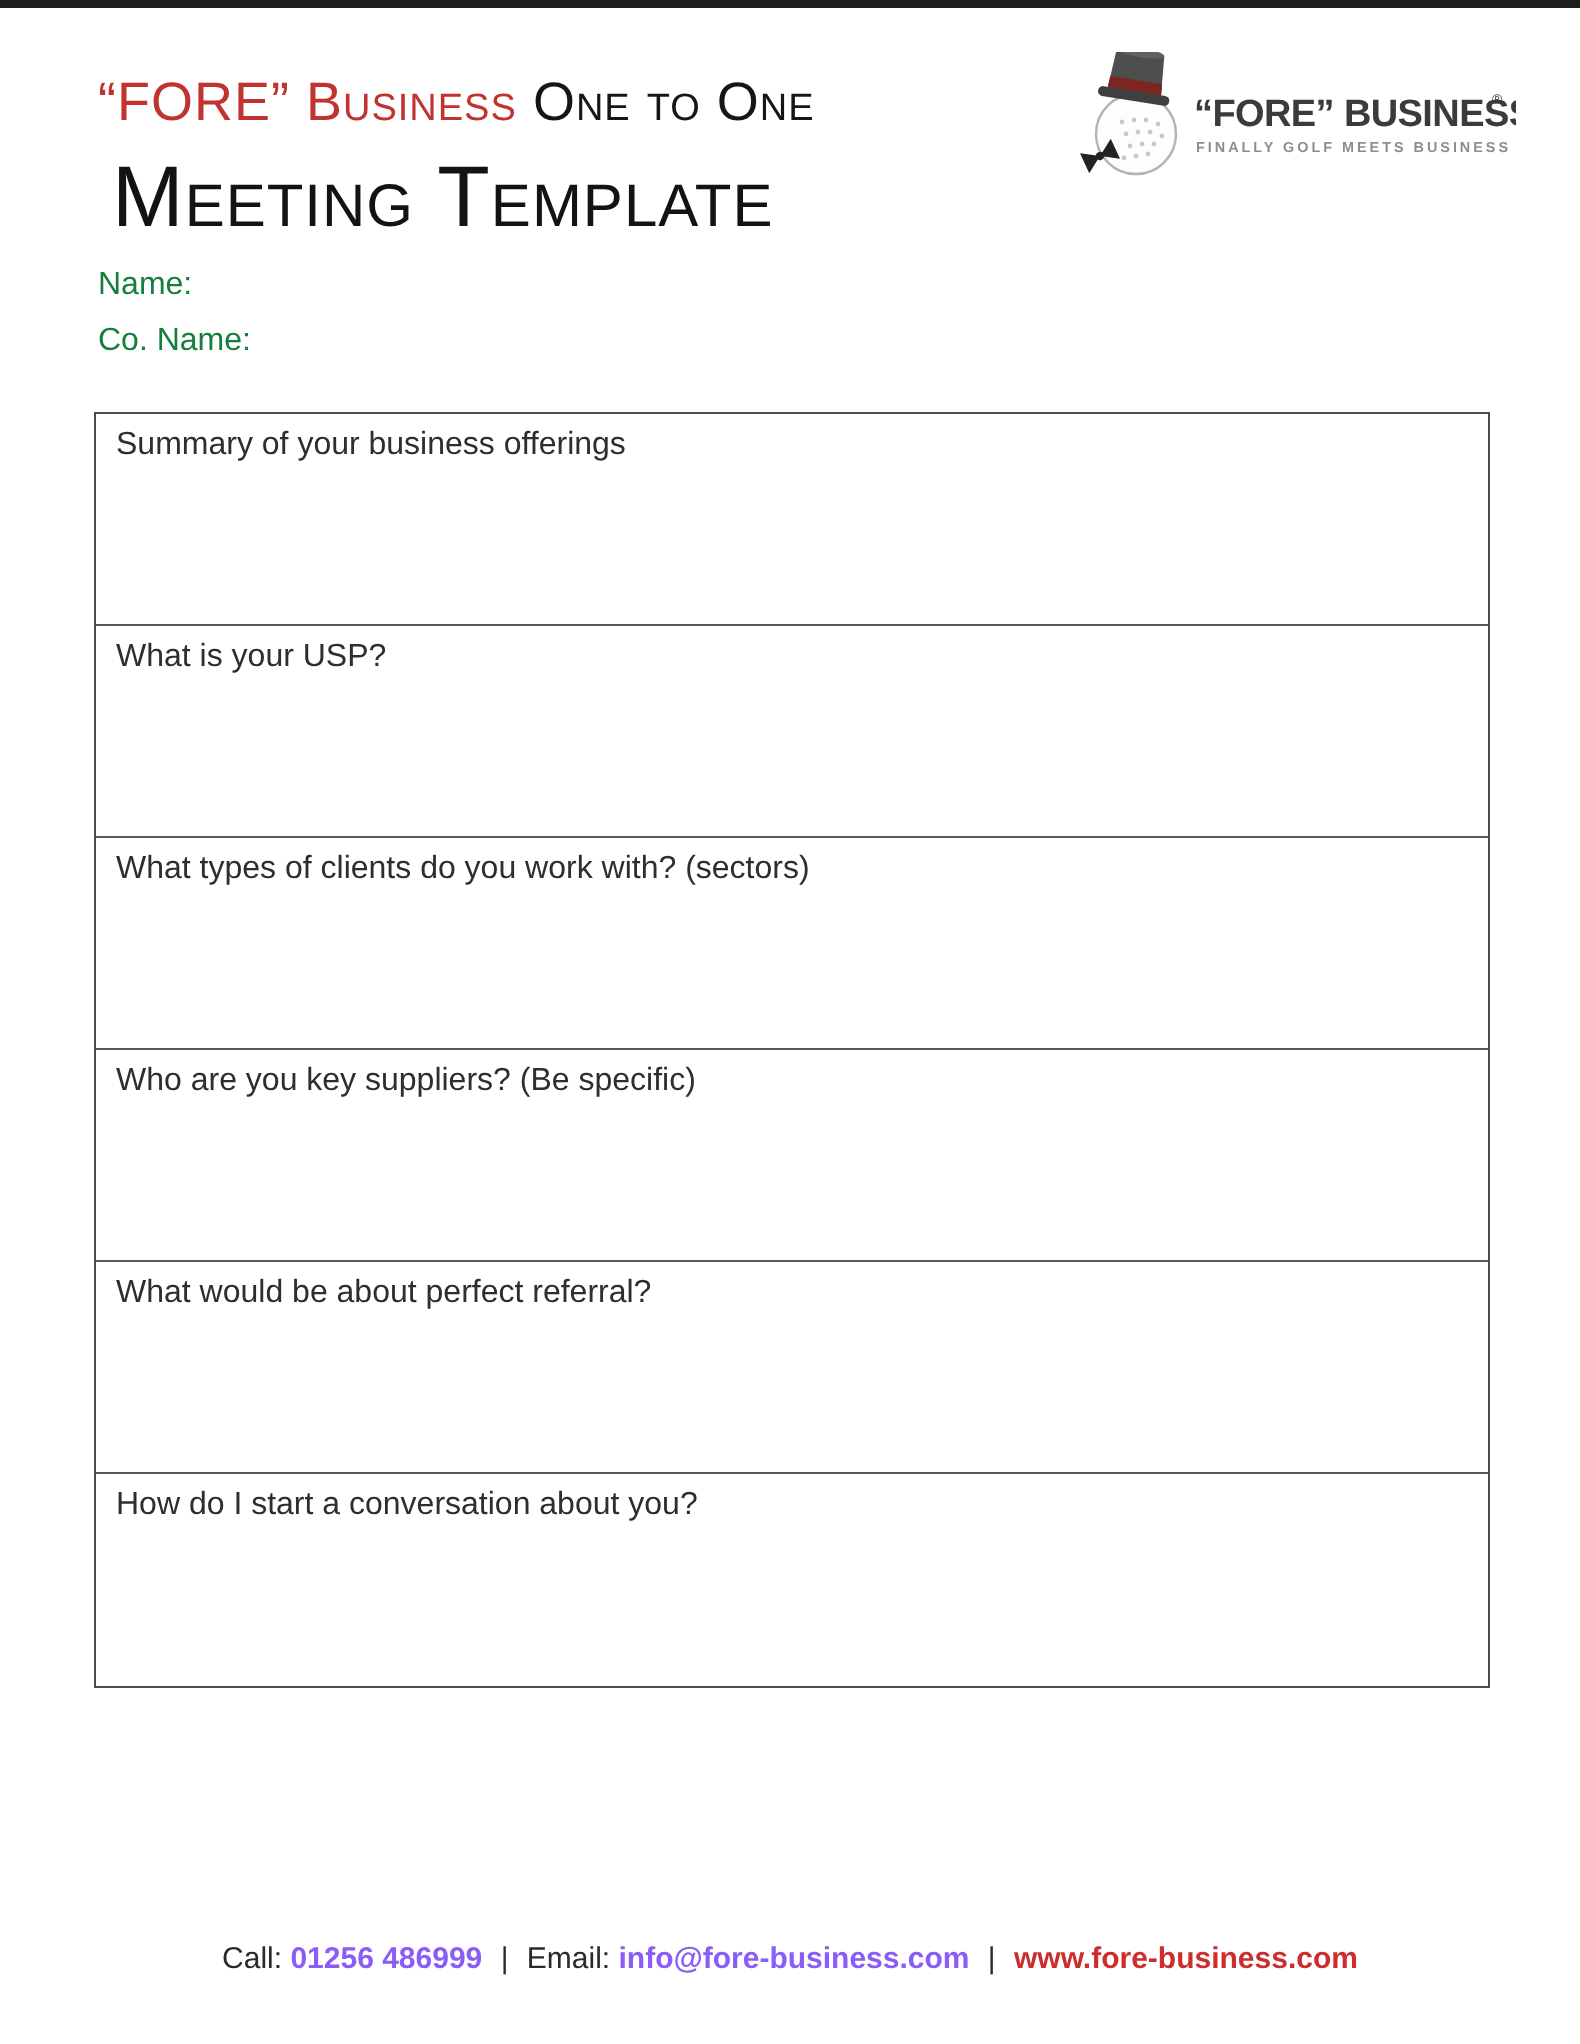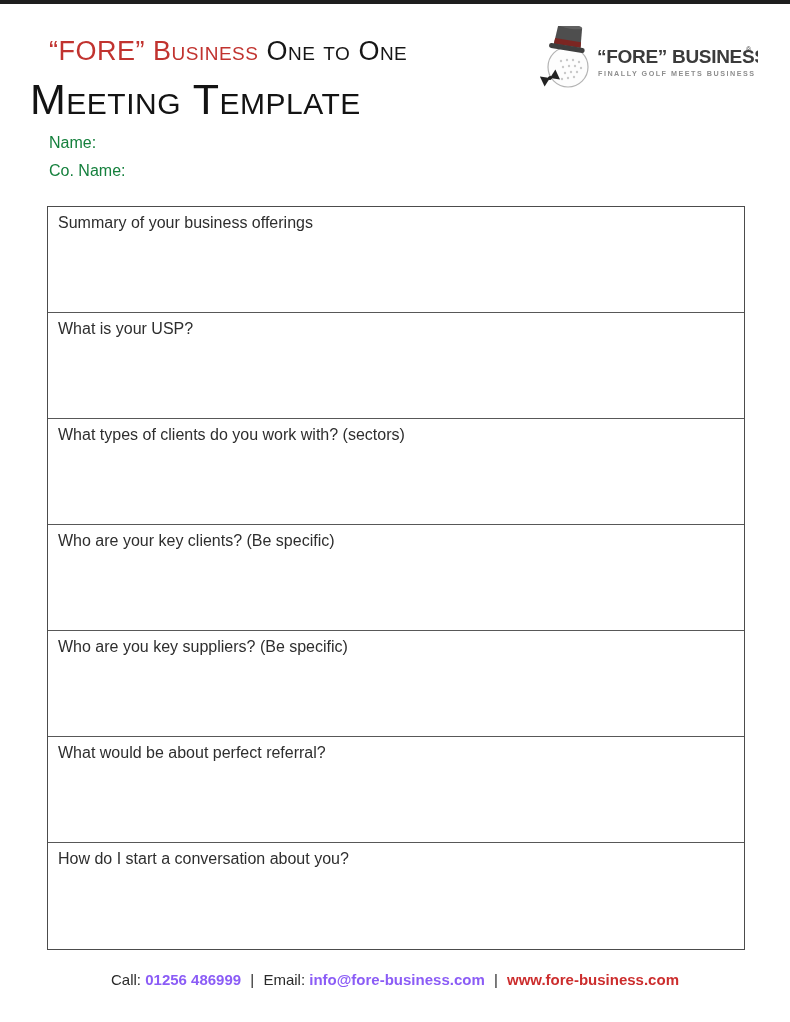--- a/index.html
+++ b/index.html
@@ -17,21 +17,21 @@
   .title-line1 {
     position: absolute; left: 49px; top: 34px;
     font-size: 27px; line-height: 34px;
     font-variant: small-caps;
     letter-spacing: 0.5px;
     white-space: nowrap;
   }
   .title-red { color: #c1332f; }
   .title-black { color: #161616; margin-top: 36px; }
   .page-title {
-    position: absolute; left: 30px; top: 76px;
+    position: absolute; left: 56px; top: 76px;
     font-size: 43px; line-height: 46px;
     font-variant: small-caps;
     color: #131313;
     letter-spacing: 0.5px;
     white-space: nowrap;
   }
   .field-label {
     position: absolute; left: 49px;
     font-size: 16px; line-height: 20px;
     color: #15803d;
@@ -137,24 +137,20 @@
   </div>
   <div class="form-row">
     <div class="question">What is your USP?</div>
     <div class="answer-area"></div>
   </div>
   <div class="form-row">
     <div class="question">What types of clients do you work with? (sectors)</div>
     <div class="answer-area"></div>
   </div>
   <div class="form-row">
-    <div class="question">Who are your key clients? (Be specific)</div>
-    <div class="answer-area"></div>
-  </div>
-  <div class="form-row">
     <div class="question">Who are you key suppliers? (Be specific)</div>
     <div class="answer-area"></div>
   </div>
   <div class="form-row">
     <div class="question">What would be about perfect referral?</div>
     <div class="answer-area"></div>
   </div>
   <div class="form-row">
     <div class="question">How do I start a conversation about you?</div>
     <div class="answer-area"></div>

